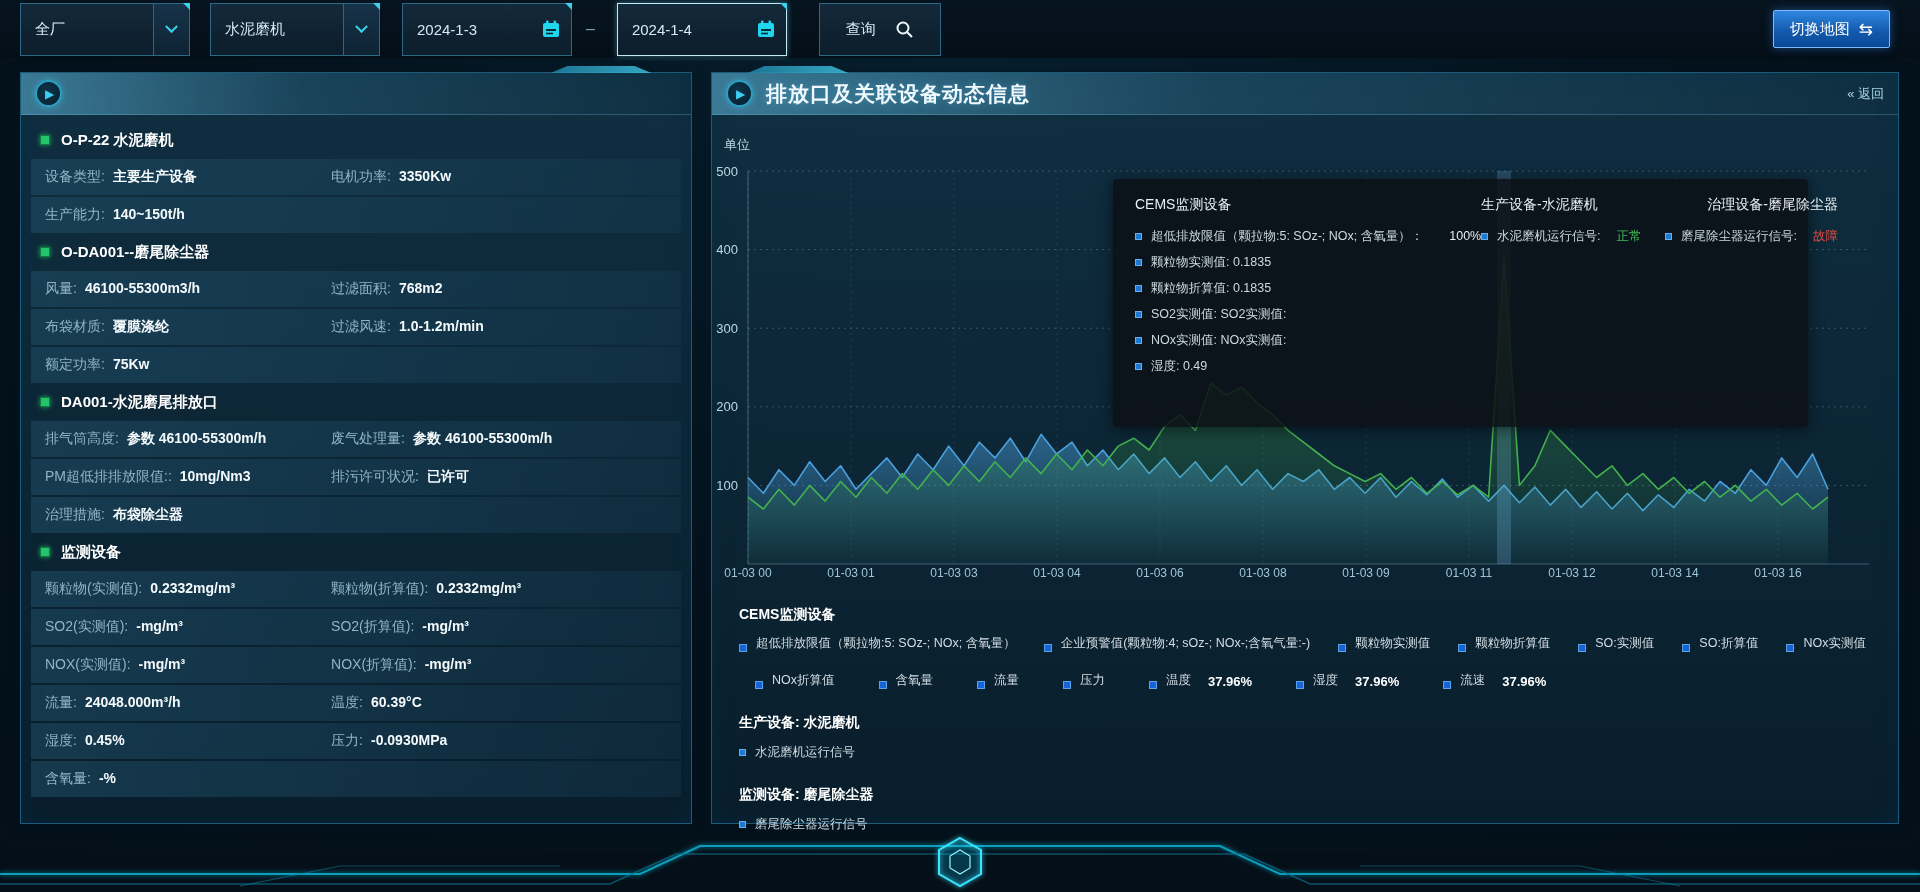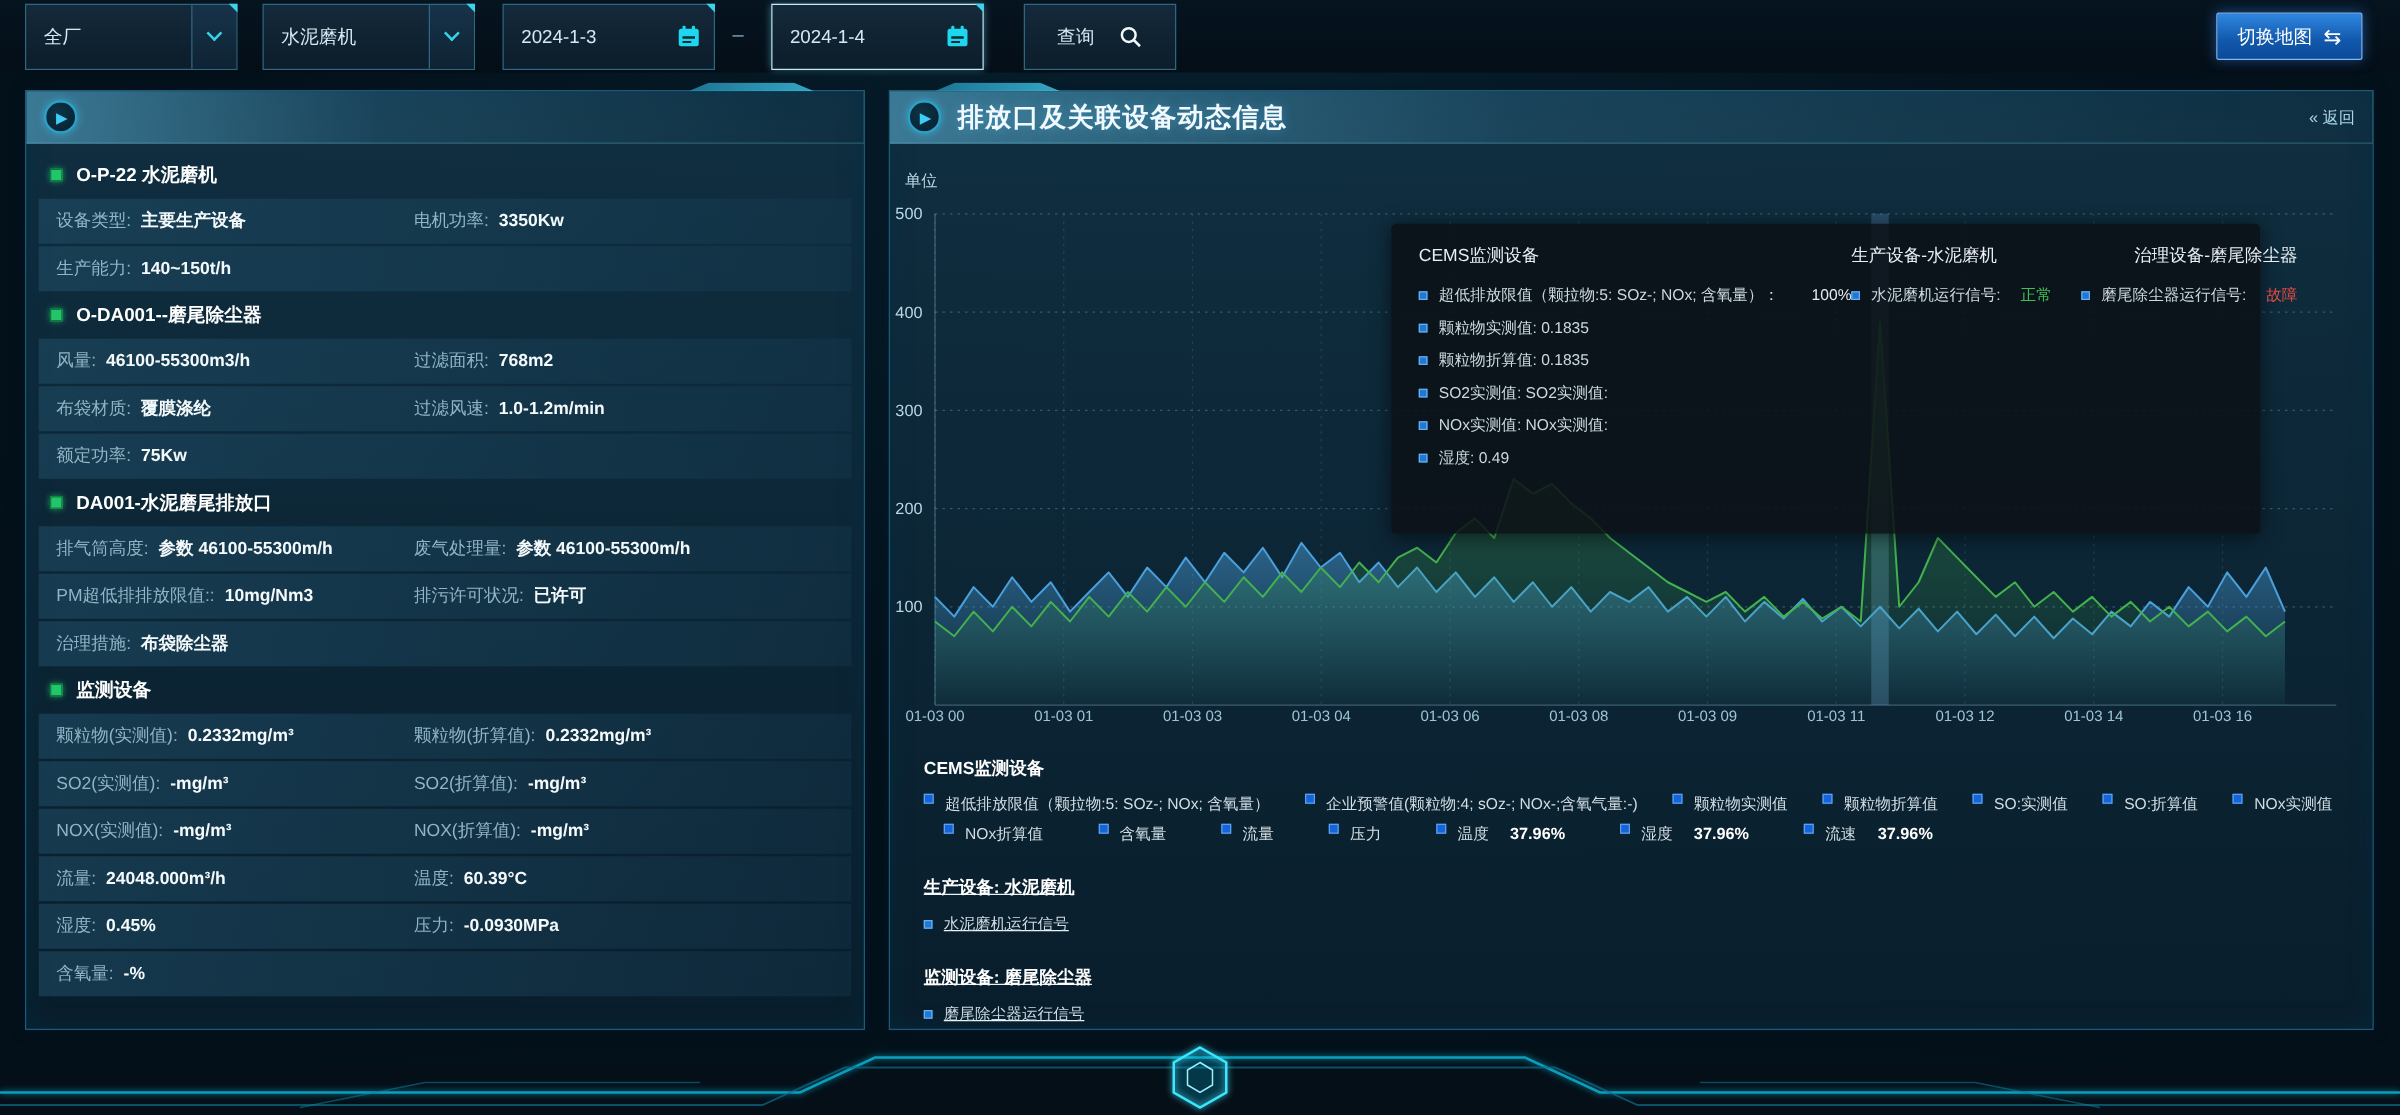--- a/index.html
+++ b/index.html
@@ -78,25 +78,25 @@
   .tt-col3 { flex:1;text-align:right; }
   .tt-title { font-size:14px; color:#e9eff3; margin-bottom:9px; }
   .tt-item { display:flex; align-items:center; height:26px; font-size:12.5px; color:#ccd9e0; white-space:nowrap; }
   .bdot { width:7px; height:7px; background:#1f78d1; border:1px solid #67aef0; margin-right:9px; flex:0 0 auto; }
   .tt-val { margin-left:26px; color:#e2ecf1; }
   .tt-status { margin-left:16px; font-weight:400; }
   
   .legend { position:absolute; left:27px; right:32px; top:533px; z-index:2; }
   .leg-title { font-size:14px; font-weight:700; color:#fff; }
   .leg-row1 { display:flex; justify-content:space-between; margin-top:11px; }
-  .leg-row2 { display:flex; gap:44px; margin-top:7px;padding-left:16px; }
-  .leg-item { display:flex; align-items:flex-start; font-size:12.5px; color:#d3dee4; white-space:nowrap; cursor:pointer; }
+  .leg-row2 { display:flex; gap:44px; margin-top:20px;padding-left:16px; }
+  .leg-item { display:flex; align-items:flex-end; font-size:12.5px; color:#d3dee4; white-space:nowrap; cursor:pointer; }
   .leg-item .bdot { width:8px; height:8px; background:#1565d8; border:1px solid #5ba0e8; }
   .leg-val { margin-left:17px; font-size:13px; font-weight:700; color:#fff; }
-  .leg-sec { margin-top:25px;text-decoration:underline; }
+  .leg-sec { margin-top:25px; }
   .leg-sec .item { display:flex; align-items:center; margin-top:12px; font-size:12.5px; color:#cfdbe2; }
   
   .deco { position:absolute; left:0; bottom:0; width:1920px; height:70px; }
 </style>
 </head>
 <body>
 
 <div class="topbar">
   <div class="ctl sel">
     <span class="txt">全厂</span>

